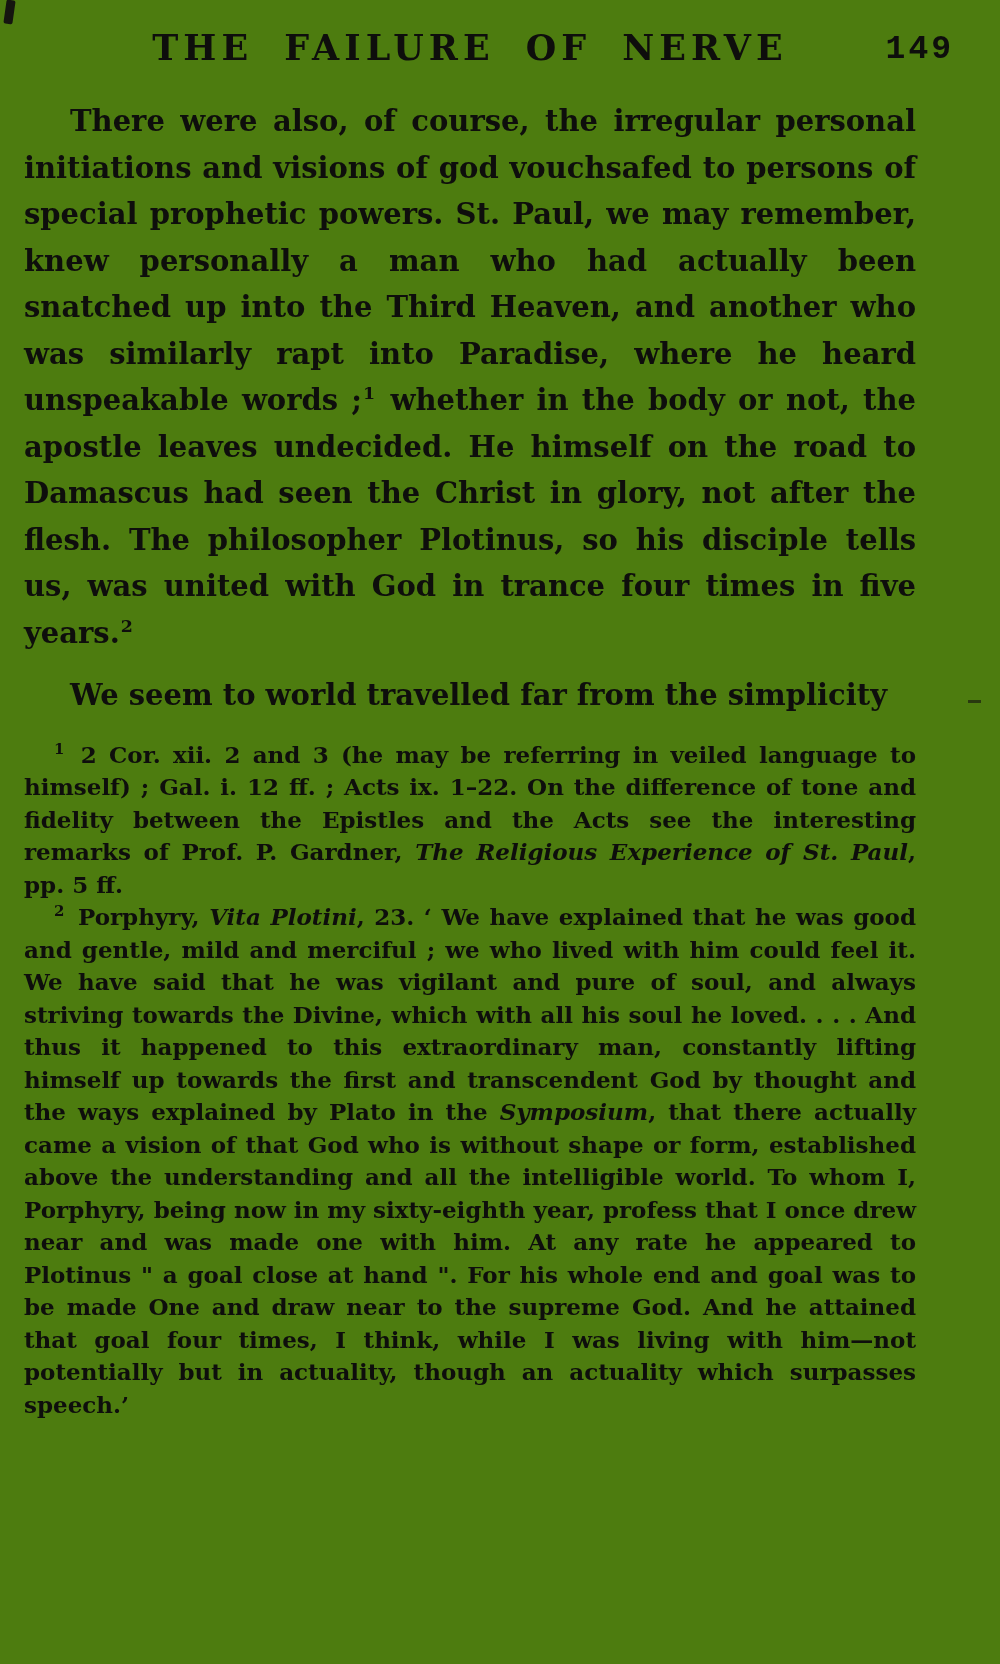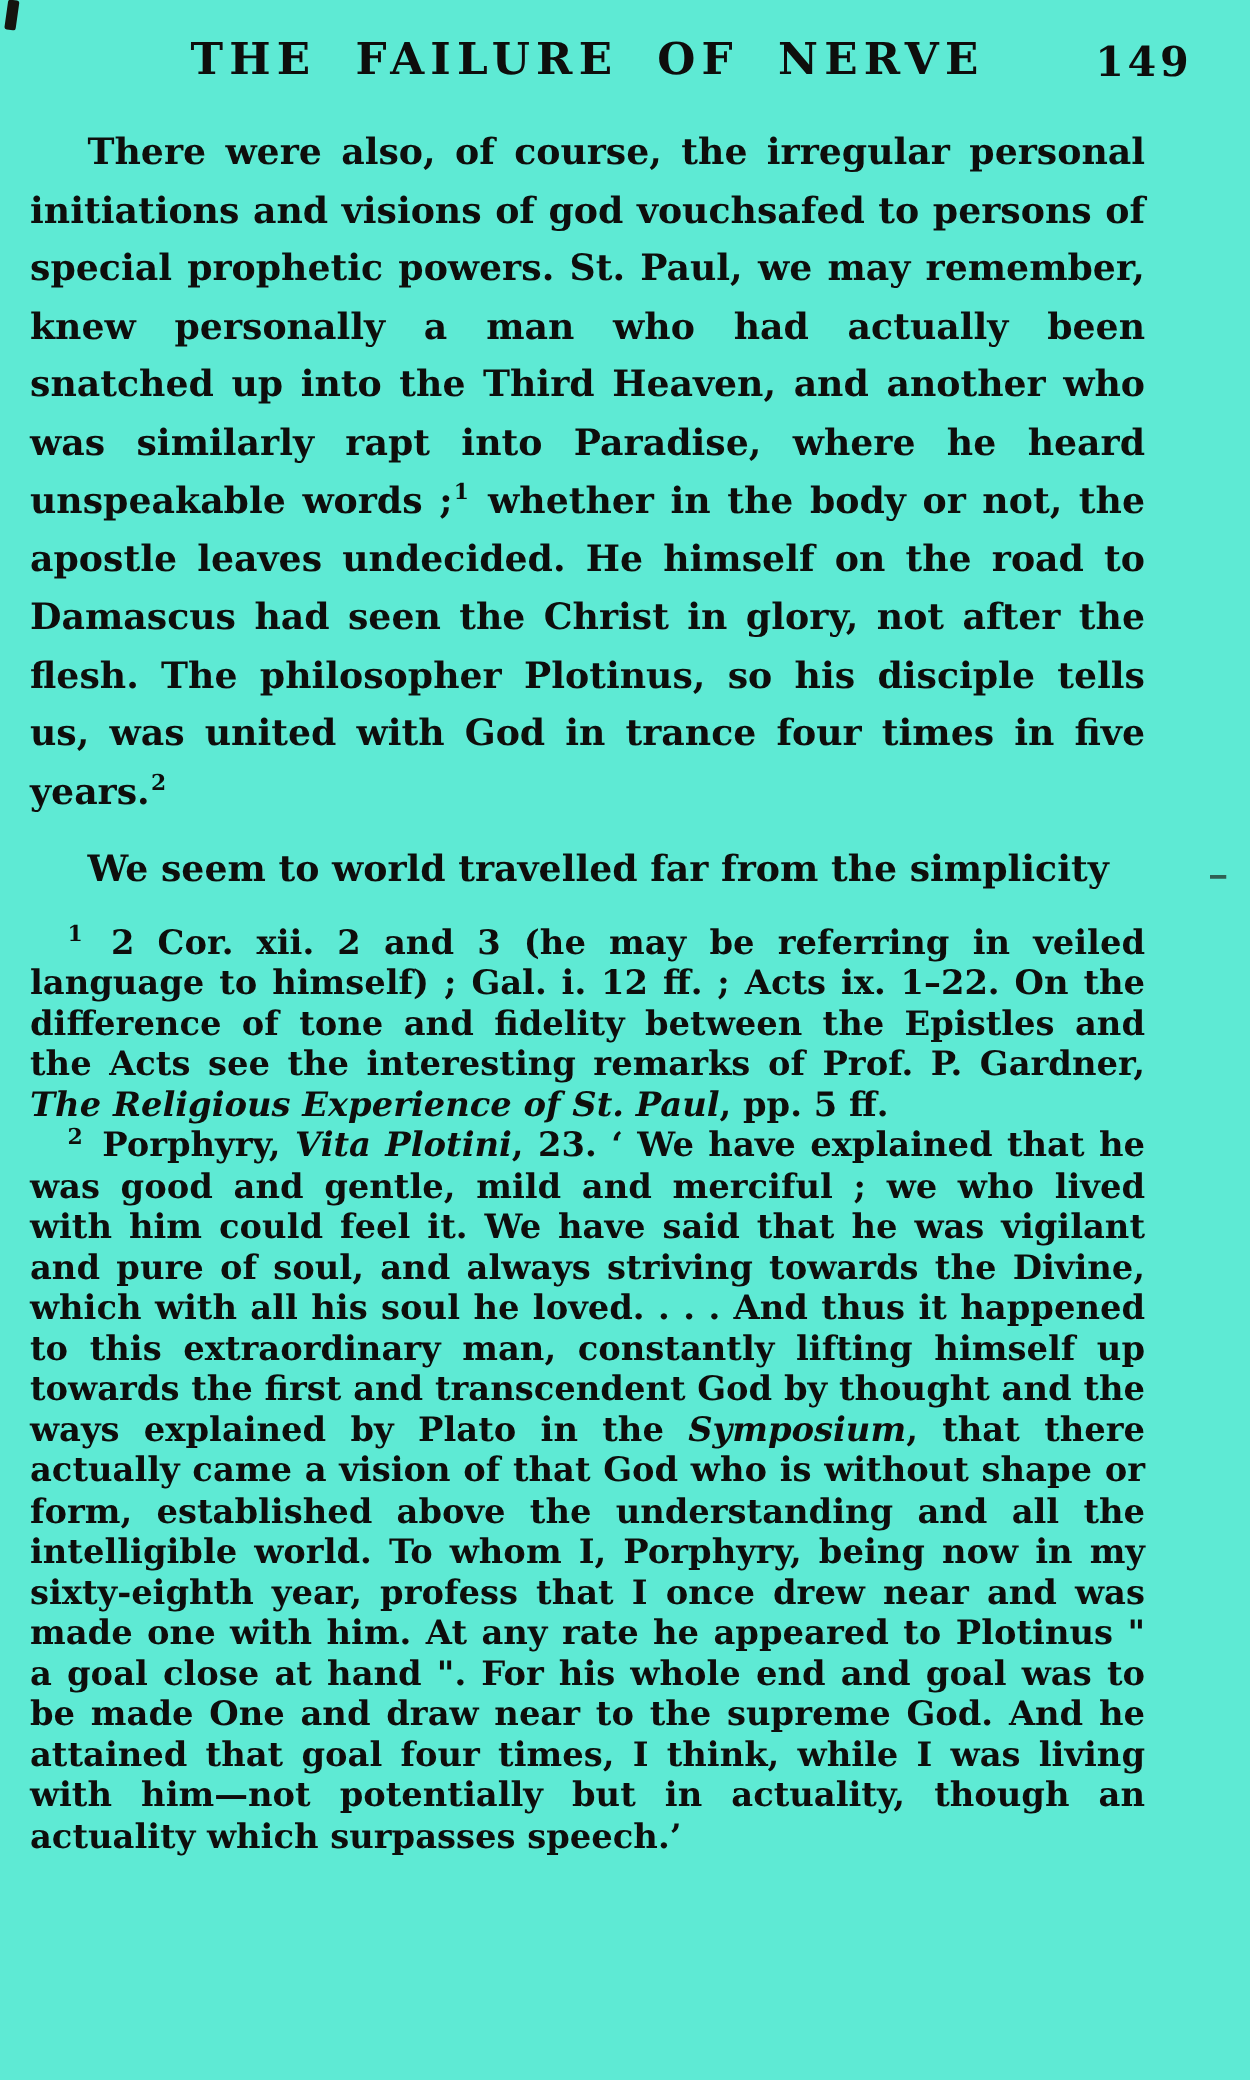--- a/index.html
+++ b/index.html
@@ -6,21 +6,21 @@
     margin: 0;
     padding: 0;
     background: #fcfcfa;
   }
   .page {
     position: relative;
     width: 1000px;
     height: 1664px;
     box-sizing: border-box;
     padding: 26px 84px 0 24px;
-    background: #5eead4;
+    background: #4d7c0f;
     overflow: hidden;
     font-family: "DejaVu Serif", "Liberation Serif", serif;
     font-weight: 700;
     color: #0e0e0c;
   }
   .running-head {
     position: relative;
     text-align: center;
     font-size: 35px;
     line-height: 44px;
@@ -28,37 +28,38 @@
     word-spacing: 14px;
     margin-bottom: 28px;
     white-space: nowrap;
   }
   .page-number {
     position: absolute;
     right: -38px;
     top: 2px;
     font-size: 33px;
     letter-spacing: 3px;
+    font-family: Liberation Mono, monospace;
   }
   .body-text {
     font-size: 29px;
     line-height: 46.5px;
     text-align: justify;
   }
   .para { margin: 0; }
   .para.indented { text-indent: 46px; margin-top: 16px; }
   .fn-ref {
     font-size: 60%;
     vertical-align: super;
     line-height: 0;
     padding: 0 2px 0 1px;
   }
   .footnotes {
     margin-top: 20px;
-    font-size: 27px;
+    font-size: 23px;
     line-height: 32.5px;
     text-align: justify;
   }
   .footnote { margin: 0; text-indent: 30px; }
   .fn-marker {
     font-size: 65%;
     vertical-align: super;
     line-height: 0;
     padding-right: 4px;
   }

